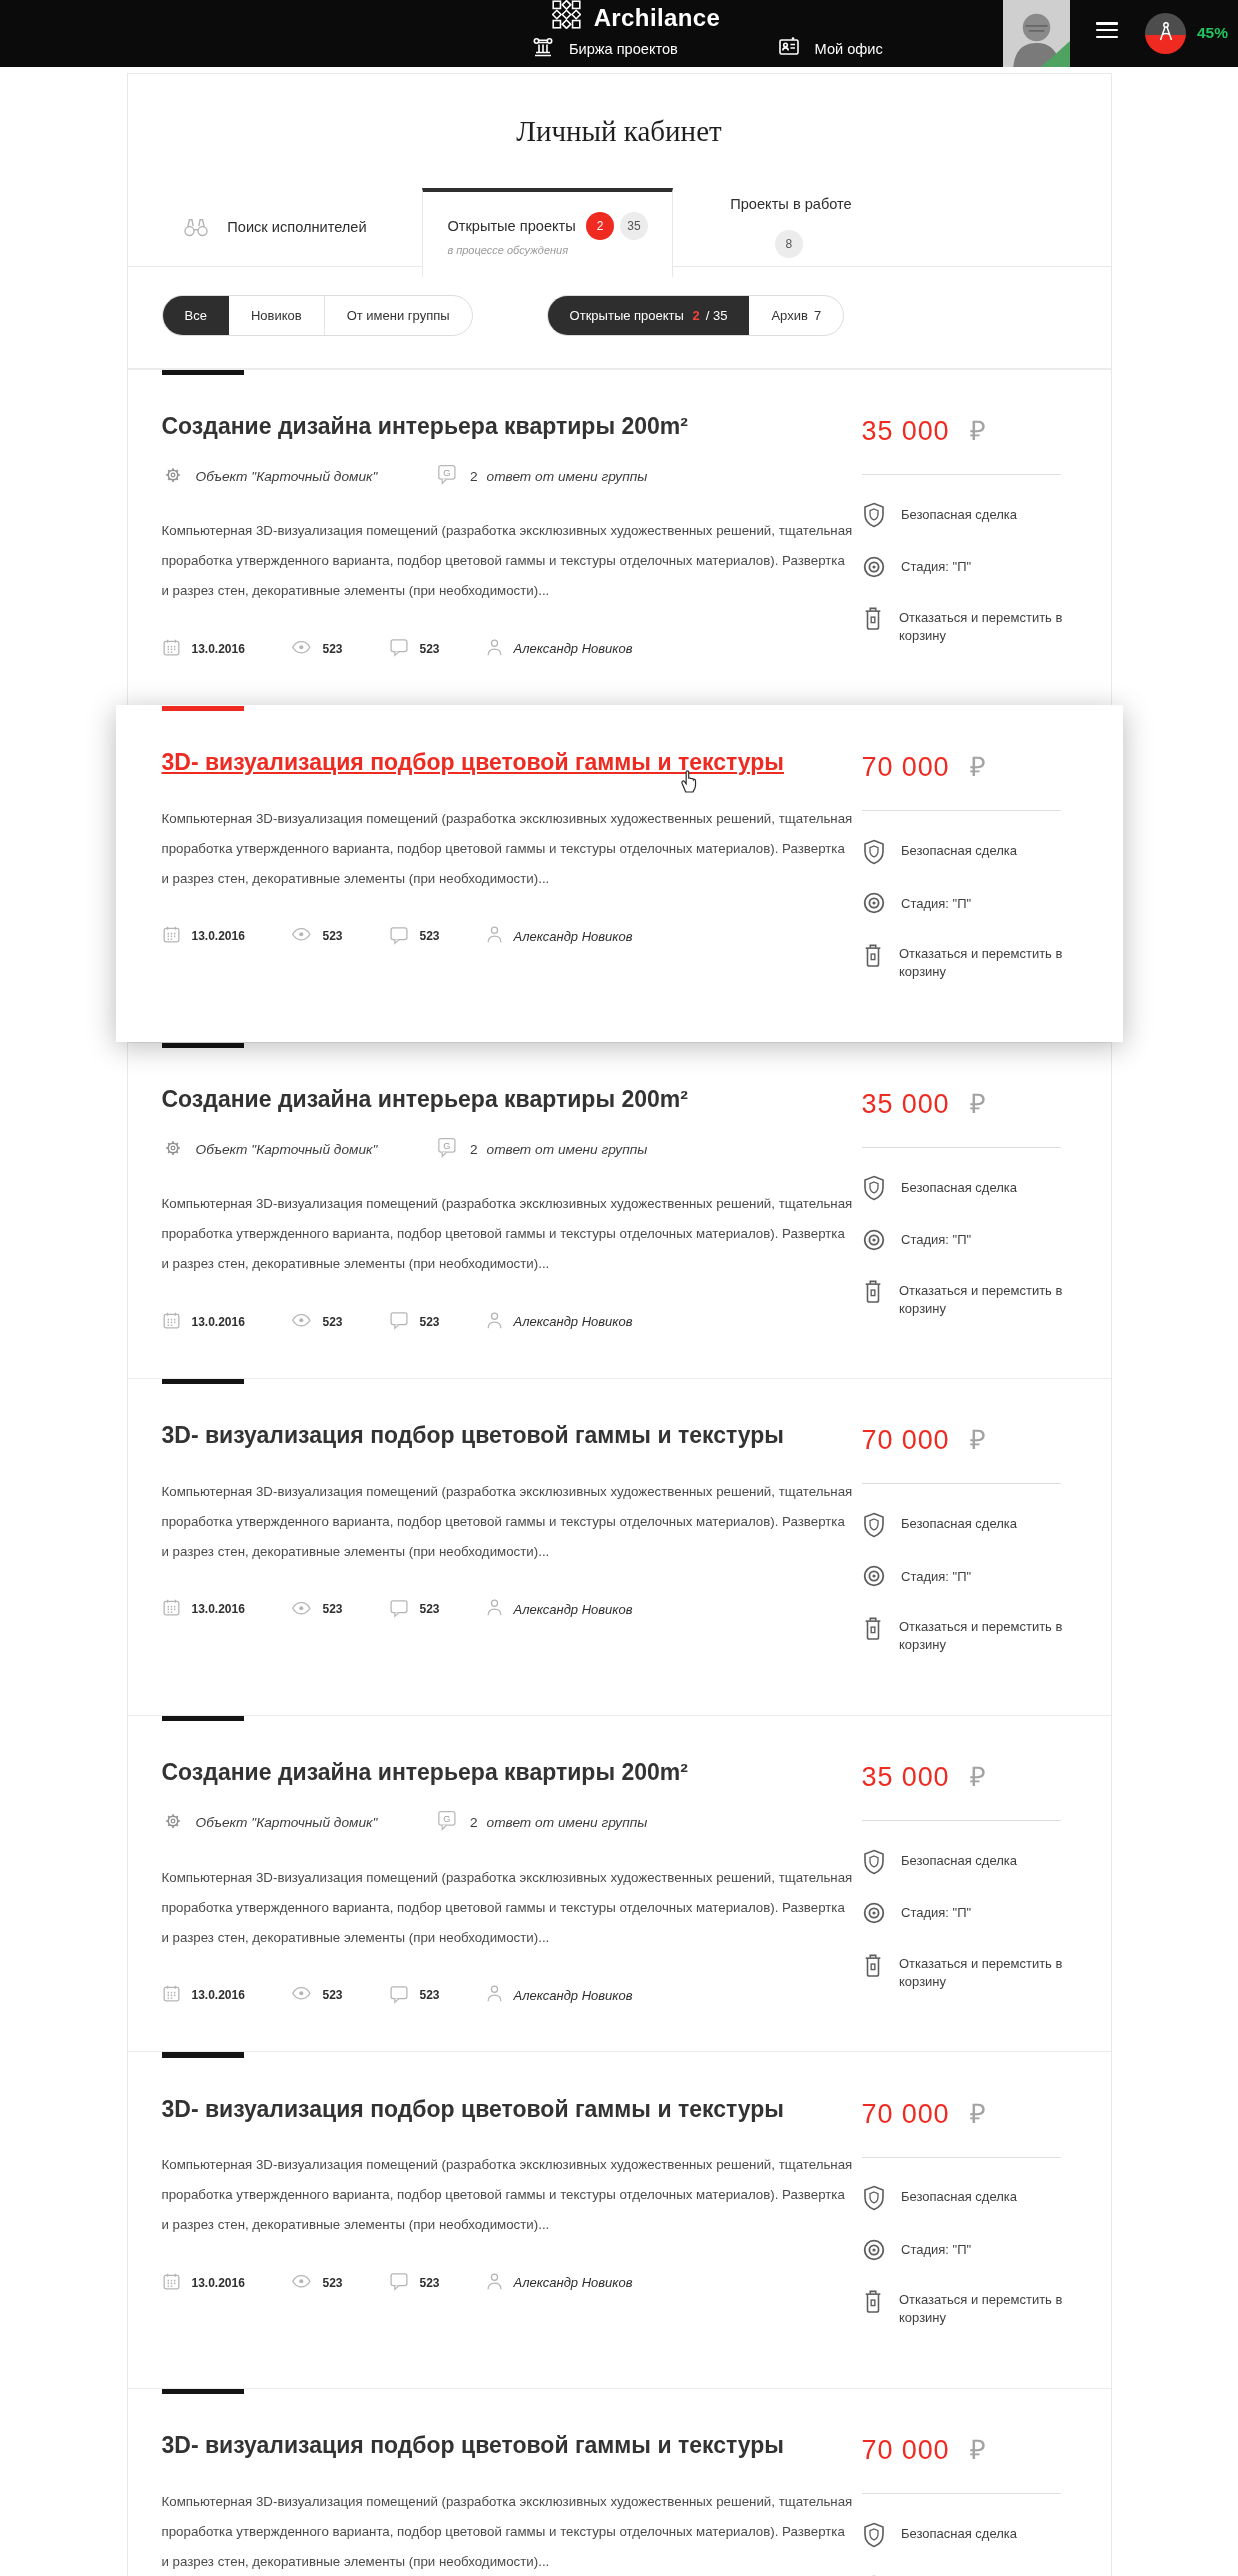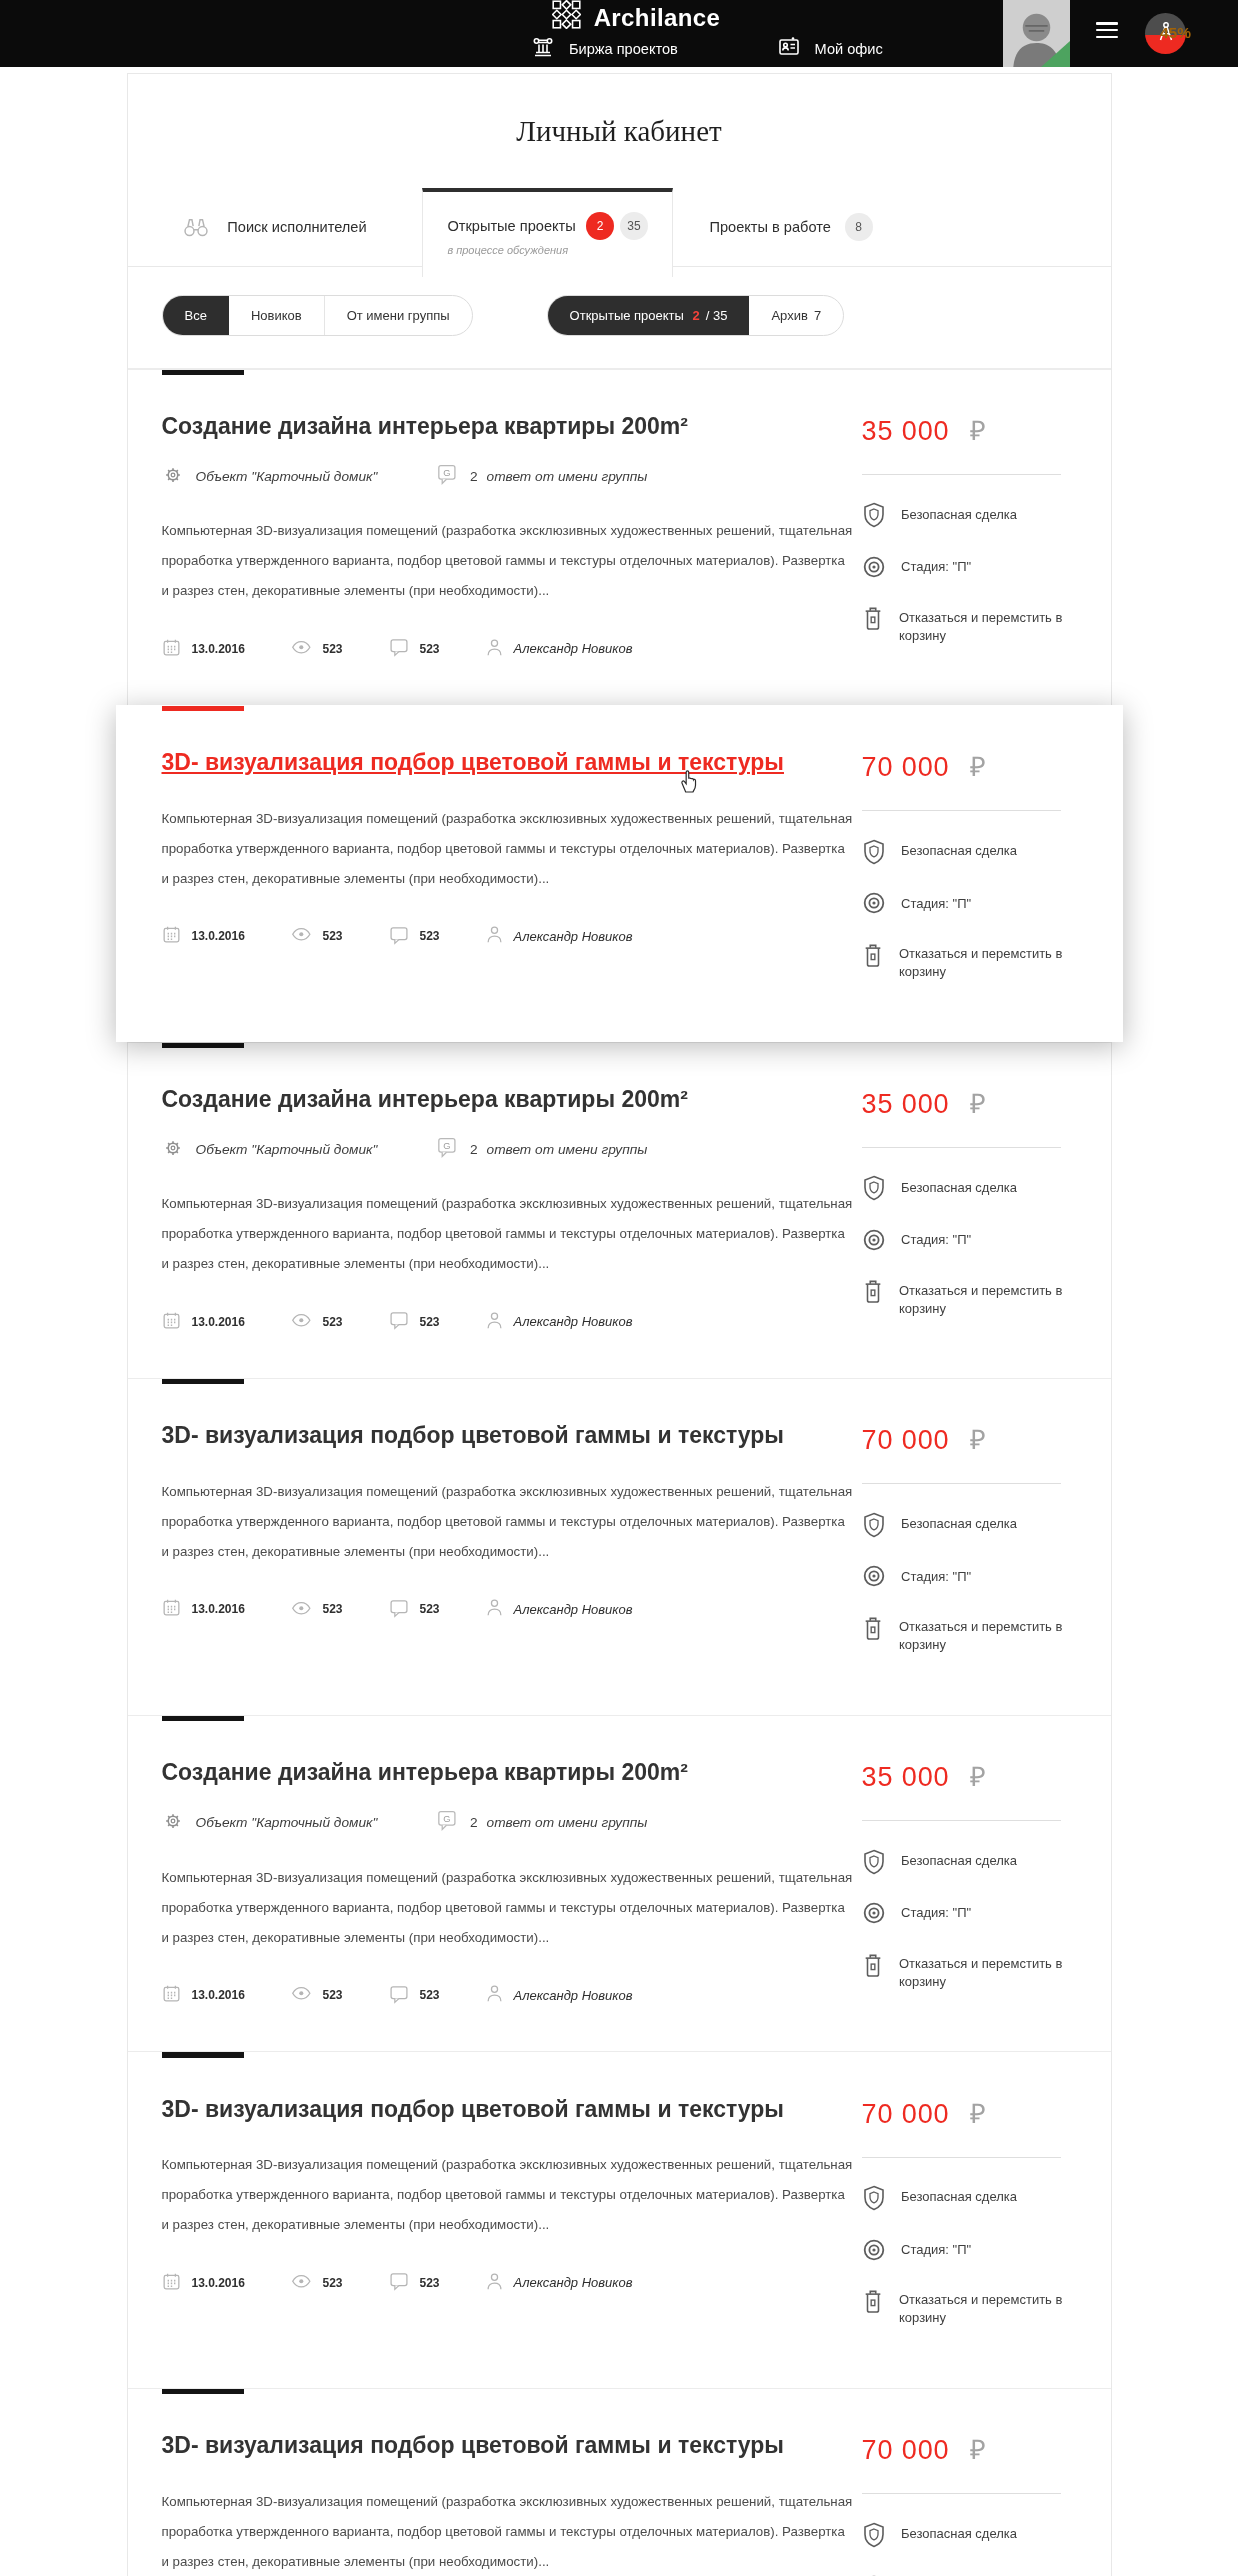--- a/index.html
+++ b/index.html
@@ -14,30 +14,30 @@
   .brand { display:flex; align-items:center; gap:13px; margin-left:34px; color:#fff; font-size:24px; font-weight:700; letter-spacing:0.4px; }
   .topnav { display:flex; align-items:center; gap:99px; margin-left:176px; }
   .topnav .nav-item { display:flex; align-items:center; gap:13.7px; color:#fff; font-size:14.6px; cursor:pointer; }
   .avatar { position:absolute; left:1003px; top:0; width:67px; height:67px; background:linear-gradient(135deg,#e3e3e3,#8f8f8f); overflow:hidden; cursor:pointer; }
   .avatar svg { display:block; }
   .avatar .green-corner { position:absolute; right:0; bottom:0; width:0; height:0; border-left:29px solid transparent; border-bottom:26px solid #4da35f; }
   .burger { position:absolute; left:1096px; top:22px; width:22px; cursor:pointer; }
   .burger div { height:2.6px; background:#fff; margin-bottom:4.3px; border-radius:0.9px; }
   .progress-circle { position:absolute; left:1145px; top:13px; width:41px; height:41px; border-radius:50%;
     background:linear-gradient(#4d4d4d 0 54%, #ee2a21 54% 100%); display:flex; align-items:center; justify-content:center; cursor:pointer; }
-  .progress-pct { position:absolute; left:1160px; top:24px; color:#a16207; font-size:15.5px; font-weight:700; }
+  .progress-pct { position:absolute; left:1197px; top:24px; color:#22c55e; font-size:15.5px; font-weight:700; }
 
   
   .container { width:985px; margin:6px auto 0; border:0.9px solid #e8e8e8; border-bottom:none; background:#fff; position:relative; }
   .page-title { font-family:"Liberation Serif", serif; font-weight:400; font-size:29px; color:#1f1f1f; text-align:center; margin:12px; padding:29px 0 27.5px; }
 
   
   .tabs { display:flex; border-bottom:0.9px solid #e8e8e8; height:79px; align-items:stretch; }
   .tab { display:flex; align-items:center; justify-content:center; gap:18px; font-size:14.6px; color:#2e2e2e; cursor:pointer; }
-  .tab-search { width:30%; } .tab-groups { width:20.5%; } .tab-open { width:25.5%; } .tab-work { width:24%; }
+  .tab-search { width:30%; } .tab-groups { width:20.5%; } .tab-open { width:25.5%; } .tab-work { width:24%;flex-direction:column; }
   .tab .tab-icon { display:flex; }
   .badge { min-width:28px; height:28px; padding:0 5.2px; border-radius:50%; display:inline-flex; align-items:center; justify-content:center; font-size:12px; }
   .badge.red { background:#ee2a21; color:#fff; position:relative; z-index:1; }
   .badge.gray { background:#ececec; color:#555; margin-left:-4.3px; }
   .tab.active { background:#fff; border:0.9px solid #e8e8e8; border-top:4.3px solid #2f2f2f; border-bottom:none; margin-bottom:-11px; z-index:2; }
   .tab.active .tab-inner { display:flex; flex-direction:column; align-items:flex-start; gap:4.3px; }
   .tab-row { display:flex; align-items:center; gap:10.3px; }
   .tab-sub { font-style:italic; font-size:11px; color:#9a9a9a; }
 
   

